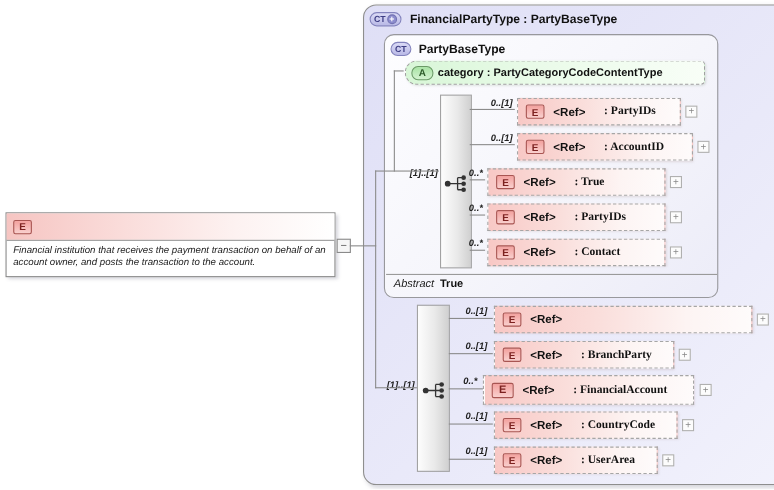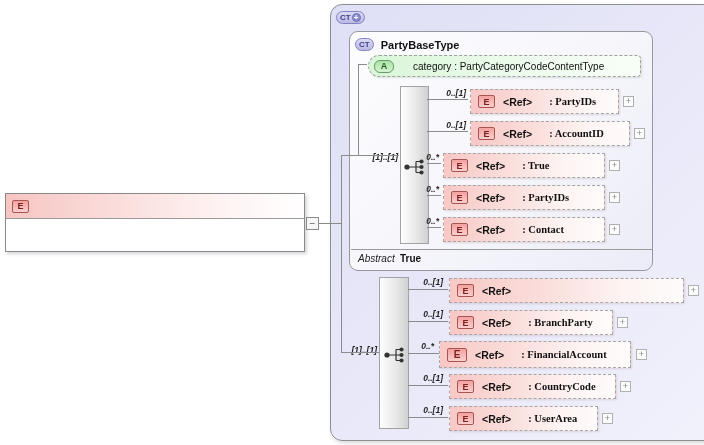--- a/index.html
+++ b/index.html
@@ -70,21 +70,21 @@
   .ct-inner .hdr{position:absolute;left:5px;top:6px;display:flex;align-items:center;gap:7px;}
   .ct-inner .hdr .ttl{font-size:11px;font-weight:bold;color:#111;white-space:nowrap;}
   
   .attr-box{
     position:absolute;left:18px;top:23px;width:273px;height:22px;box-sizing:border-box;
     display:flex;align-items:center;padding-left:5px;
     border:1px dashed #a0a0a0;border-radius:11px 4px 4px 11px;
     background:linear-gradient(90deg,#d8f6d7,#eafbe9 45%,#f8fef7);
     box-shadow:1px 1px 2px rgba(130,150,130,.25);
   }
-  .attr-box .lbl{font-size:10px;font-weight:normal;color:#111;margin-left:19px;white-space:nowrap;}
+  .attr-box .lbl{font-size:10px;font-weight:bold;color:#111;margin-left:4px;white-space:nowrap;}
   
   .seqbar{
     position:absolute;box-sizing:border-box;border:1px solid #a2a2a2;
     background:linear-gradient(90deg,#fdfdfd,#e9e9e9 55%,#d0d0d0);
   }
   .seqbar svg{position:absolute;}
   
   .el-row{
     position:absolute;height:25px;box-sizing:border-box;
     display:flex;align-items:center;padding-left:7px;
@@ -117,29 +117,31 @@
 </style>
 </head>
 <body>
 
 <div class="stage">
 
   <div class="root-el">
     <div class="hdr">
       <span class="icon-e">E</span>
     </div>
+    <div class="desc">Financial institution that receives the payment transaction on behalf of an account owner, and posts the transaction to the account.</div>
   </div>
   <span class="minus">−</span>
 
   <div class="ct-outer">
     <div class="hdr">
       <span class="ct-pill">
         <span>CT</span>
         <span class="ct-badge">+</span>
       </span>
+      <span class="ttl">FinancialPartyType : PartyBaseType</span>
     </div>
 
     <div class="ct-inner">
       <div class="hdr">
         <span class="ct-pill">
           <span>CT</span>
         </span>
         <span class="ttl">PartyBaseType</span>
       </div>
 

